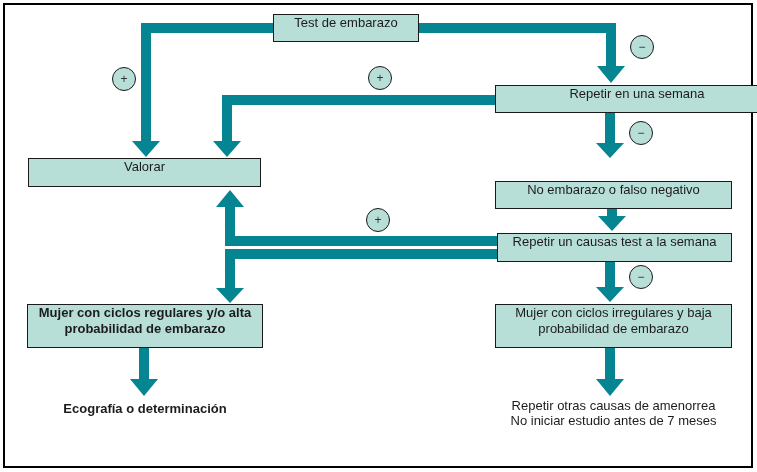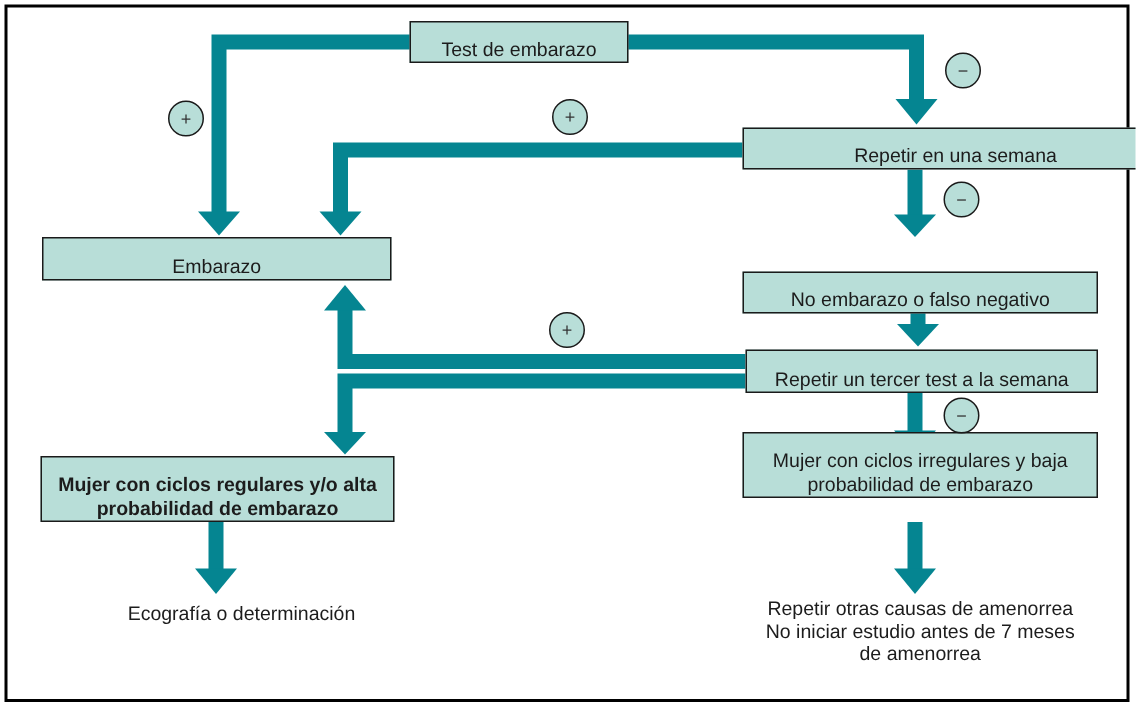--- a/index.html
+++ b/index.html
@@ -37,21 +37,21 @@
   }
   .node{
     position:absolute;
     z-index:2;
     background:var(--box-fill,#b8ded8);
     border:1.5px solid var(--box-border,#1a1a1a);
     box-sizing:border-box;
     display:flex;
     flex-direction:column;
     align-items:center;
-    justify-content:flex-end;
+    justify-content:flex-start;
     text-align:center;
     font-size:13px;
     line-height:16px;
     color:var(--text,#1c1c1c);
   }
   .badge{
     position:absolute;
     z-index:3;
     width:24px;height:24px;
     border-radius:50%;
@@ -113,37 +113,37 @@
 
   <div class="node" style="left:273px;top:14px;width:146px;height:28px;">
     <span>Test de embarazo</span>
   </div>
 
   <div class="node" style="left:495px;top:85px;width:284px;height:28px;">
     <span>Repetir en una semana</span>
   </div>
 
   <div class="node" style="left:28px;top:158px;width:233px;height:29px;">
-    <span>Embarazo</span>
+    <span>Valorar</span>
   </div>
 
   <div class="node" style="left:495px;top:160px;width:237px;height:28px;margin-top:21px;">
     <span>No embarazo o falso negativo</span>
   </div>
 
   <div class="node" style="left:497px;top:233px;width:235px;height:29px;">
-    <span>Repetir un tercer test a la semana</span>
+    <span>Repetir un causas test a la semana</span>
   </div>
 
   <div class="node" style="left:27px;top:304px;width:236px;height:44px;font-weight:bold;">
     <span>Mujer con ciclos regulares y/o alta</span>
     <span>probabilidad de embarazo</span>
   </div>
 
-  <div class="node" style="left:495px;top:288px;width:237px;height:44px;">
+  <div class="node" style="left:495px;top:304px;width:237px;height:44px;">
     <span>Mujer con ciclos irregulares y baja</span>
     <span>probabilidad de embarazo</span>
   </div>
 
   <div class="badge" style="left:112px;top:67px;">
     <span>+</span>
   </div>
   <div class="badge" style="left:630px;top:35px;">
     <span>−</span>
   </div>
@@ -153,23 +153,22 @@
   <div class="badge" style="left:629px;top:121px;">
     <span>−</span>
   </div>
   <div class="badge" style="left:366px;top:208px;">
     <span>+</span>
   </div>
   <div class="badge" style="left:629px;top:265px;">
     <span>−</span>
   </div>
 
-  <div class="outcome" style="left:36px;top:401px;width:250px;">
+  <div class="outcome" style="left:20px;top:401px;width:250px;font-weight:bold;">
     <div>Ecografía o determinación</div>
   </div>
   <div class="outcome" style="left:472px;top:398px;width:283px;">
     <div>Repetir otras causas de amenorrea</div>
     <div>No iniciar estudio antes de 7 meses</div>
-    <div>de amenorrea</div>
   </div>
 
   <div class="frame"></div>
 </div>
 
 </body></html>

